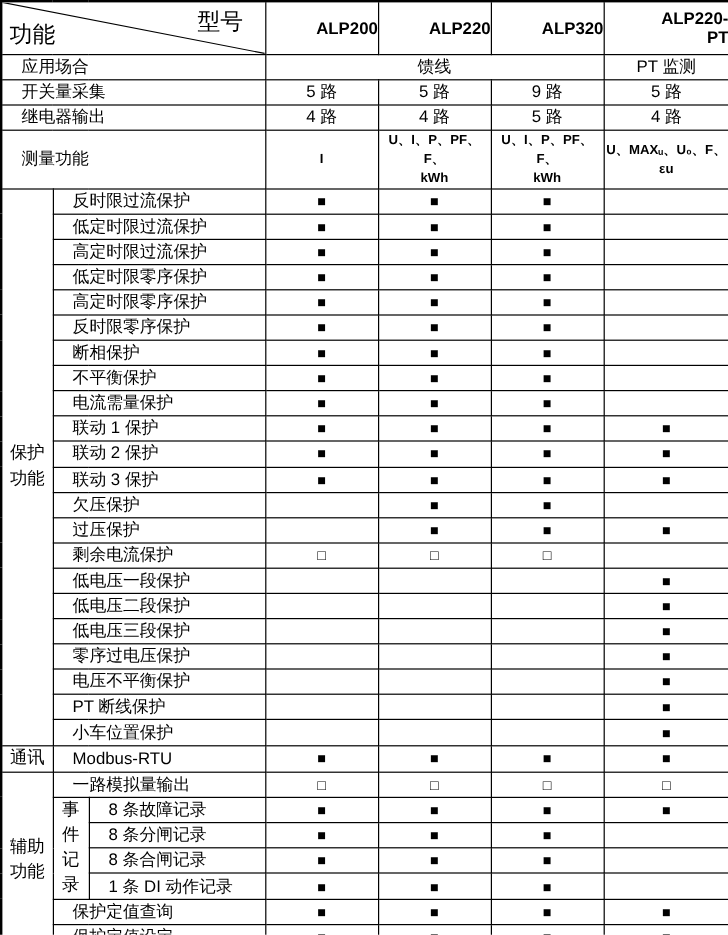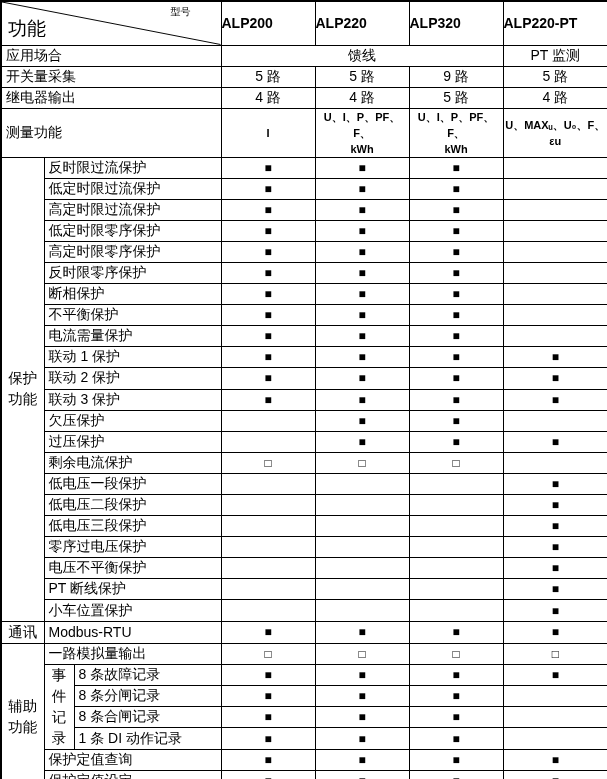--- a/index.html
+++ b/index.html
@@ -27,36 +27,37 @@
   tr.r-measure{ height: 39px; }
   tbody.feature-body tr { height: 21.1px; }
 
   .corner-cell { position: relative; }
   .corner-cell svg.diag {
     position: absolute; left: 0; top: 0;
     width: 100%; height: 100%;
     display: block;
   }
   .corner-top {
-    position: absolute; top: 3px; right: 30px;
-    font-size: 10px;
+    position: absolute; top: 3px; right: 18px;
+    font-size: 19px;
     margin-left: 14px;
   }
   .corner-bottom {
     position: absolute; bottom: 3px; left: 6px;
     font-size: 19px;
   }
   .model-cell {
-    text-align: left;
+    text-align: right;
     font-weight: bold;
     font-size: 14px;
+    padding-left: 42px;
   }
   .label-cell {
     text-align: left;
-    padding-left: 4px;
+    padding-left: 16px;
     font-size: 14px;
     white-space: nowrap;
   }
   .value-cell {
     text-align: center;
     font-size: 14px;
     margin-left: 36px;
   }
   .measure-cell {
     text-align: center;

